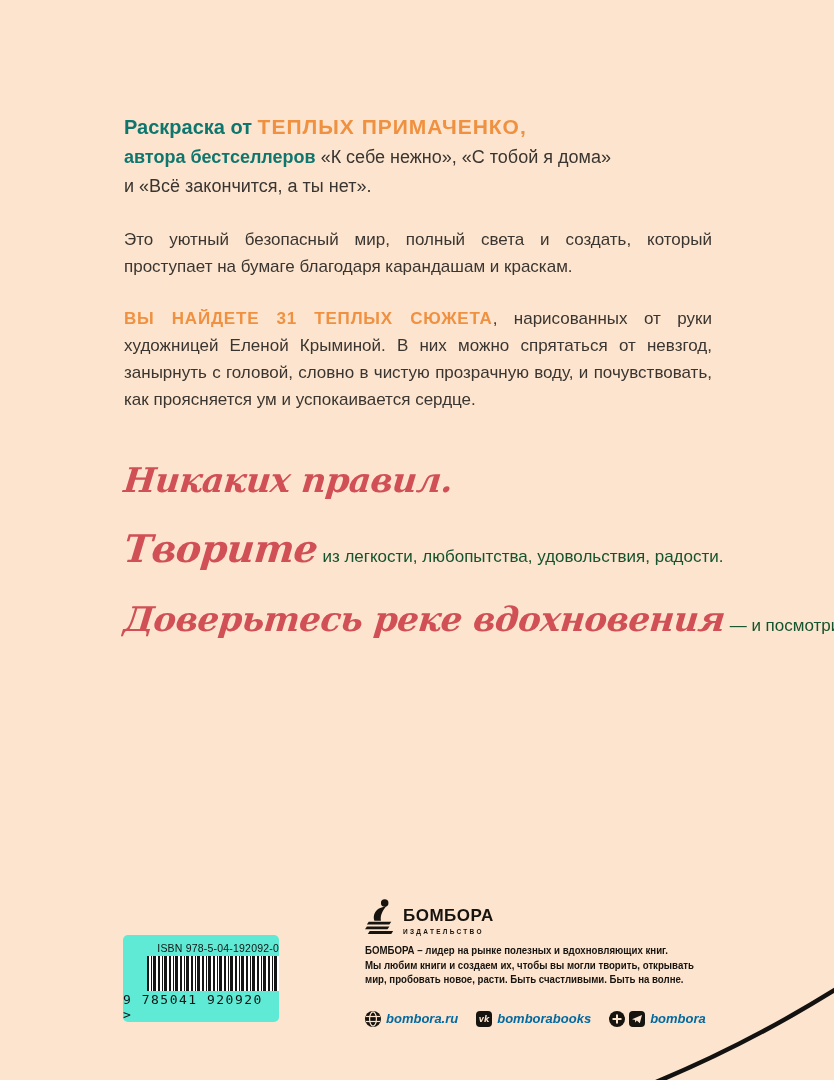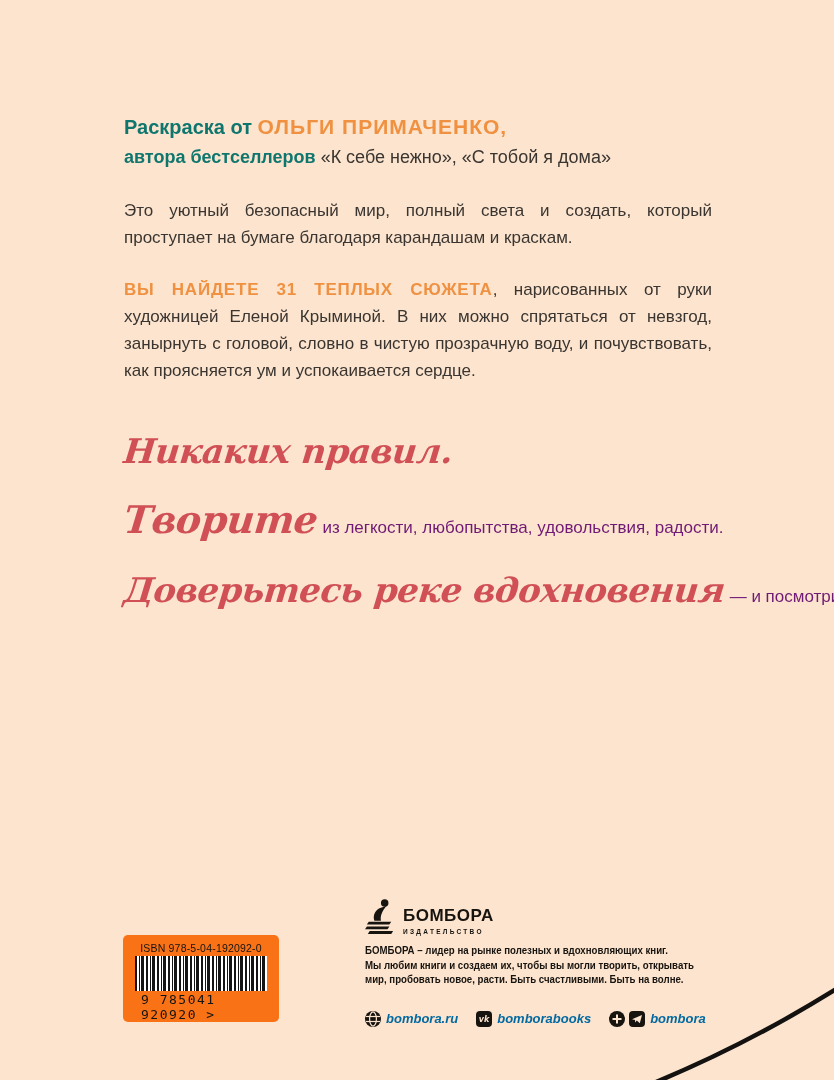--- a/index.html
+++ b/index.html
@@ -23,40 +23,39 @@
   .lead-orange{color:#ef9140;font-weight:bold;letter-spacing:0.8px;}
   
   .slogan{margin:12px 0 0 0;line-height:50px;white-space:nowrap;}
   .slogan.first{margin-top:42px;}
   .script{
     font-family:"DejaVu Serif",serif;font-style:italic;font-weight:bold;
     color:#d05056;font-size:34px;letter-spacing:-0.5px;
     display:inline-block;transform:skewX(-6deg);
   }
   .script.big{font-size:38px;}
-  .slogan .plain{font-size:17px;color:#701a75;}
+  .slogan .plain{font-size:17px;color:#14532d;}
   
   .barcode-box{
     position:absolute;left:123px;top:935px;width:156px;height:87px;
-    background:#f97316;border-radius:5px;
-    display:flex;flex-direction:column;align-items:center;
+    background:#5eead4;border-radius:5px;
+    display:flex;flex-direction:column;align-items:flex-end;
     padding-top:7px;box-sizing:border-box;
   }
   .isbn{font-size:10.5px;color:#141414;letter-spacing:0.2px;}
   .bars{
     width:132px;height:42px;margin-top:2px;
     background:repeating-linear-gradient(90deg,
       #141414 0px,#141414 2px,#ffffff 2px,#ffffff 4px,
       #141414 4px,#141414 5px,#ffffff 5px,#ffffff 6px,
       #141414 6px,#141414 9px,#ffffff 9px,#ffffff 11px);
   }
   .digits{
     font-size:13px;color:#141414;margin-top:1px;letter-spacing:1.5px;
     font-family:"DejaVu Sans Mono",monospace;
-    padding-left:18px;
   }
   
   .publisher{position:absolute;left:365px;top:898px;width:330px;color:#17130f;}
   .logo-row{display:flex;align-items:flex-start;}
   .logo-mark{width:30px;height:38px;margin-right:8px;}
   .logo-text{padding-top:8px;}
   .logo-name{font-size:17px;font-weight:bold;letter-spacing:0.5px;color:#17130f;}
   .logo-sub{font-size:6.5px;font-weight:bold;letter-spacing:2.3px;margin-top:2px;color:#17130f;}
   .pub-desc{
     margin-top:7px;font-size:10.5px;font-weight:bold;line-height:14.5px;
@@ -73,22 +72,23 @@
   .corner-line{position:absolute;left:0;top:0;pointer-events:none;}
 </style>
 </head>
 <body>
 
 <div class="cover">
 
   <div class="content">
 
     <div class="intro">
-      <div><span class="orange" style="font-size:20px;">Раскраска от </span><span class="caps">ОЛЬГИ ПРИМАЧЕНКО,</span></div>
+      <div><span class="orange" style="font-size:20px;">Раскраска от </span><span class="caps">ТЕПЛЫХ ПРИМАЧЕНКО,</span></div>
       <div><span class="orange">автора бестселлеров </span><span>«К себе нежно», «С тобой я дома»</span></div>
+      <div><span>и «Всё закончится, а ты нет».</span></div>
     </div>
 
     <p class="para">Это уютный безопасный мир, полный света и создать, который проступает на бумаге благодаря карандашам и краскам.</p>
 
     <p class="para"><span class="lead-orange">ВЫ НАЙДЕТЕ 31 ТЕПЛЫХ СЮЖЕТА</span><span>, нарисованных от руки художницей Еленой Крыминой. В них можно спрятаться от невзгод, занырнуть с головой, словно в чистую прозрачную воду, и почувствовать, как проясняется ум и успокаивается сердце.</span></p>
 
 
 
     <div class="slogan first"><span class="script">Никаких правил.</span></div>
 

